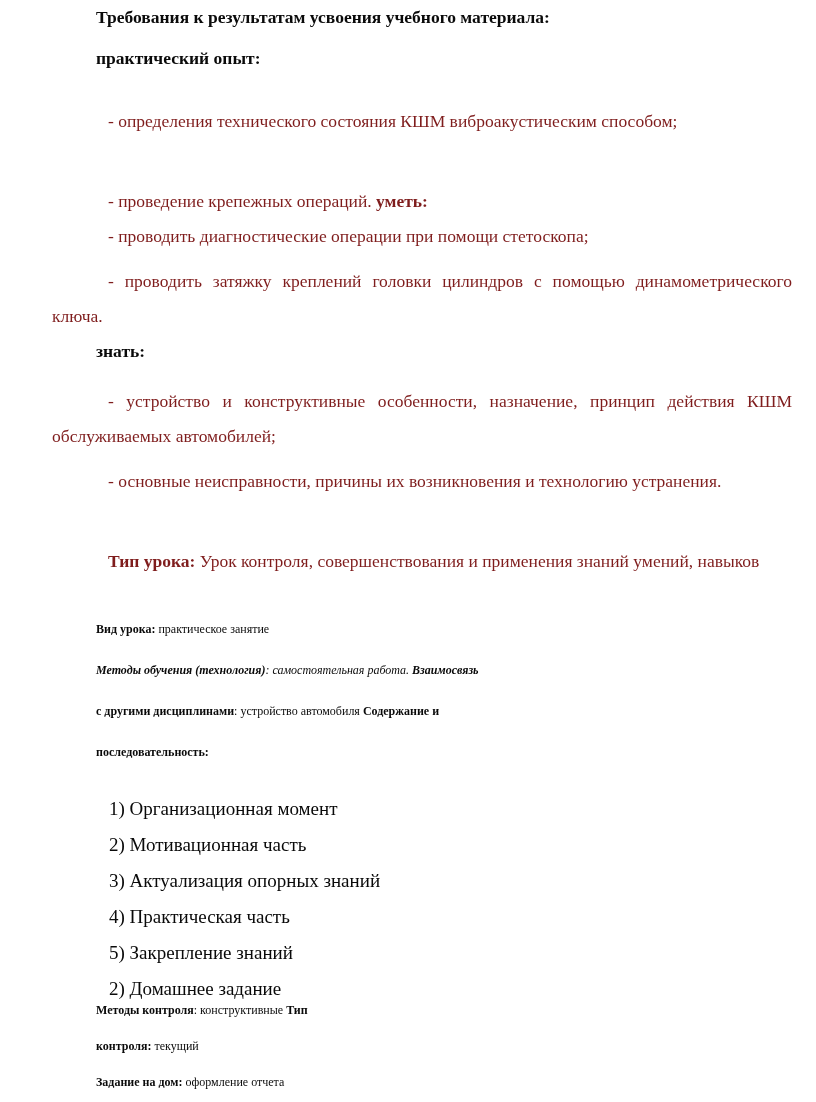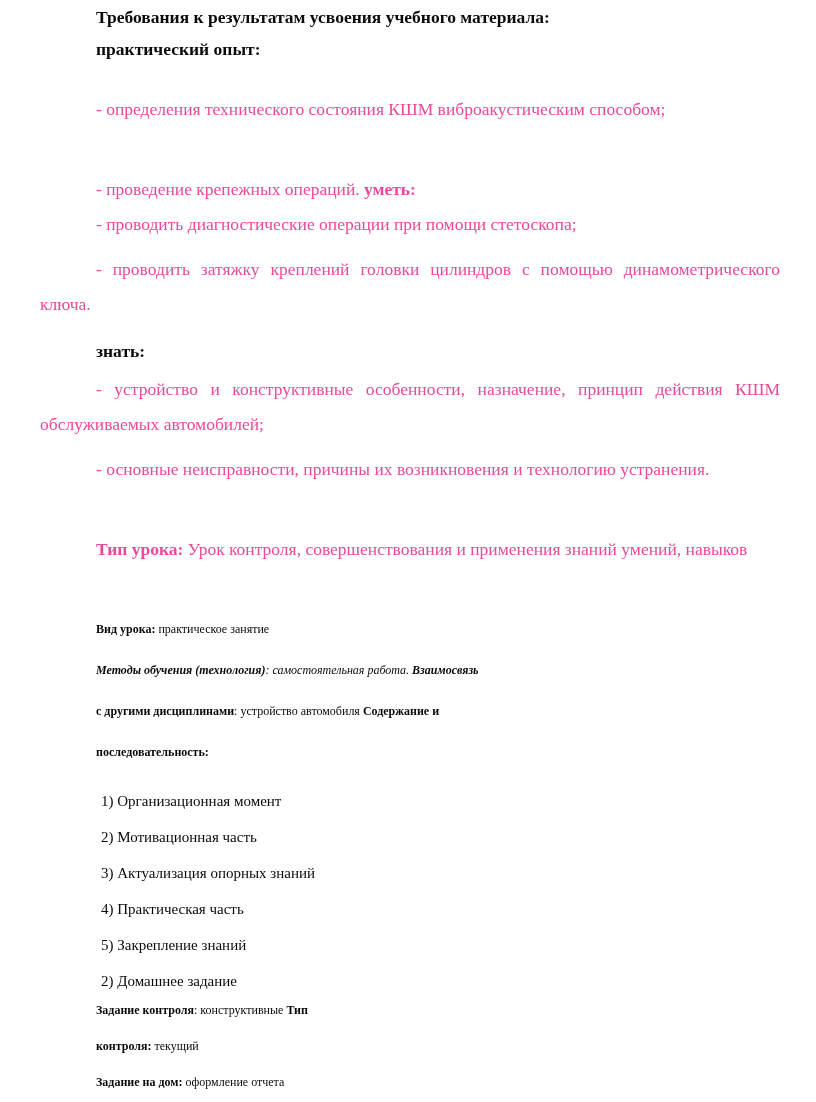--- a/index.html
+++ b/index.html
@@ -24,22 +24,22 @@
     padding: 5px;
     background: #ffffff;
   }
   
   .p {
     position: absolute;
     left: 40px;
     width: 740px;          
     font-size: 17.5px;
     line-height: 35px;
-    margin: 0;
-    color: #ec4899;
+    margin: 12px;
+    color: #7f1d1d;
     text-align: justify;
     text-justify: inter-word;
     hyphens: none;
   }
   .p.left {
     text-align: left;
     text-align-last: left;
   }
   .indent {
     text-indent: 56px;     
@@ -67,35 +67,35 @@
     left: 96px;
     font-size: 12px;
     line-height: 22px;
     margin: 0;
     white-space: nowrap;
     color: #0a0a0a;
   }
   .list-line {
     position: absolute;
     left: 93px;
-    font-size: 15px;
+    font-size: 19px;
     line-height: 22px;
-    margin: 8px;
+    margin: 16px;
     white-space: nowrap;
     color: #0a0a0a;
   }
 </style>
 </head>
 <body>
 
 <div class="page">
 
   <p class="hd" style="top:6px;">Требования к результатам усвоения учебного материала:</p>
 
-  <p class="hd" style="top:38px;">практический опыт:</p>
+  <p class="hd" style="top:47px;">практический опыт:</p>
 
   <p class="p indent" style="top:92px;">- определения технического состояния КШМ виброакустическим способом;</p>
 
   <p class="p left indent" style="top:172px;"><span class="reg">- проведение крепежных операций.</span><span> </span><span class="b">уметь:</span></p>
 
   <p class="p left indent" style="top:207px;">- проводить диагностические операции при помощи стетоскопа;</p>
 
   <p class="p indent" style="top:252px;">- проводить затяжку креплений головки цилиндров с помощью динамометрического ключа.</p>
 
   <p class="hd" style="top:340px;">знать:</p>
@@ -119,19 +119,19 @@
   <p class="list-line" style="top:818px;">2) Мотивационная часть</p>
 
   <p class="list-line" style="top:854px;">3) Актуализация опорных знаний</p>
 
   <p class="list-line" style="top:890px;">4) Практическая часть</p>
 
   <p class="list-line" style="top:926px;">5) Закрепление знаний</p>
 
   <p class="list-line" style="top:962px;">2) Домашнее задание</p>
 
-  <p class="line" style="top:999px;"><span class="b">Задание контроля</span><span class="reg">: конструктивные</span><span> </span><span class="b">Тип</span></p>
+  <p class="line" style="top:999px;"><span class="b">Методы контроля</span><span class="reg">: конструктивные</span><span> </span><span class="b">Тип</span></p>
 
   <p class="line" style="top:1035px;"><span class="b">контроля:</span><span> </span><span class="reg">текущий</span></p>
 
   <p class="line" style="top:1071px;"><span class="b">Задание на дом:</span><span> </span><span class="reg">оформление отчета</span></p>
 
 </div>
 
 </body></html>

